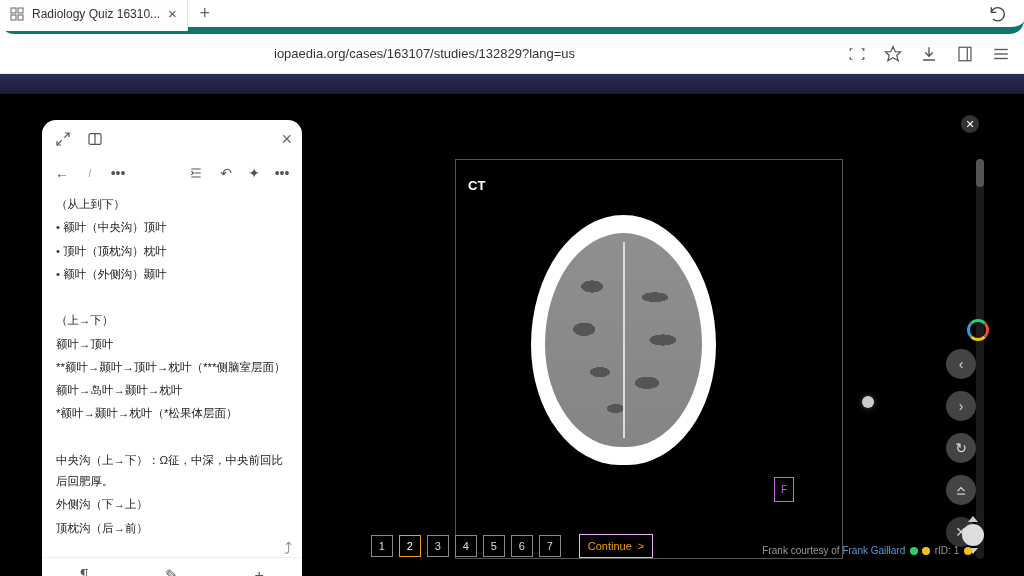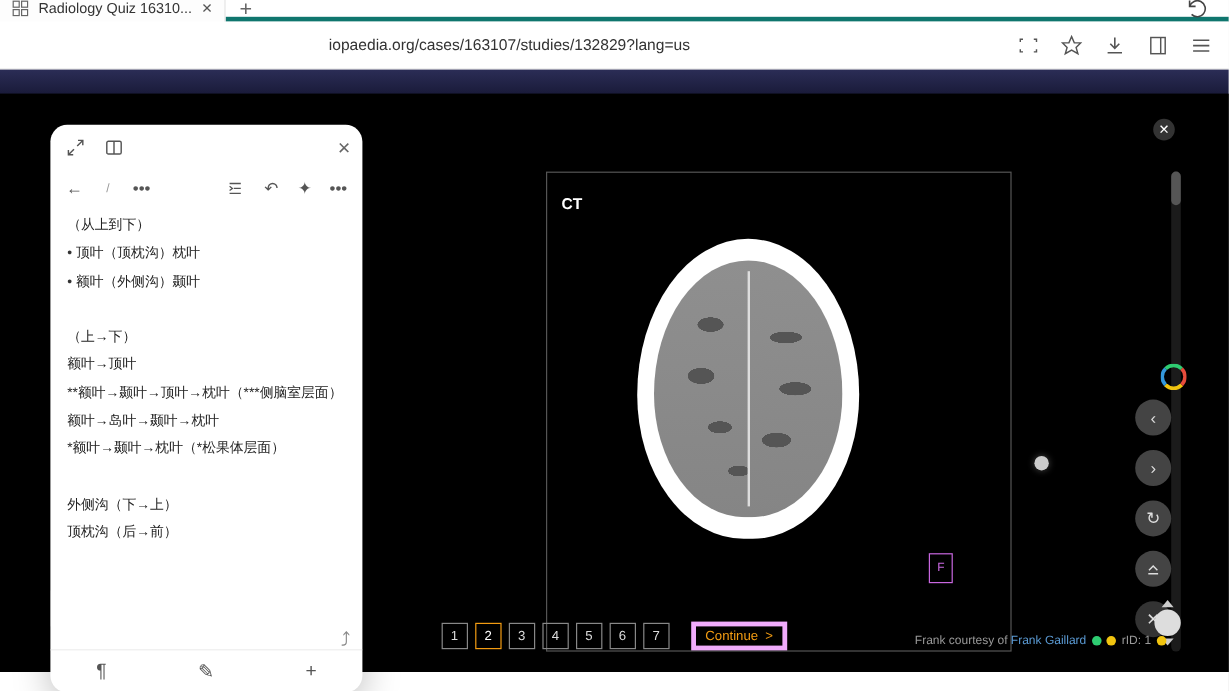--- a/index.html
+++ b/index.html
@@ -1,17 +1,17 @@
 <!DOCTYPE html>
 <html><head>
 <meta charset="utf-8">
 <style>
   * { margin: 0; padding: 0; box-sizing: border-box; font-family: -apple-system, BlinkMacSystemFont, "Segoe UI", Arial, sans-serif; }
   html, body { width: 1024px; height: 576px; overflow: hidden; background: #fff; }
-  .browser-chrome { height: 18px; display: flex; align-items: center; background: #fff; border-bottom: 4px solid #0f766e; }
+  .browser-chrome { height: 34px; display: flex; align-items: center; background: #fff; border-bottom: 7px solid #0f766e; border-radius: 14px; }
   .tab { display: flex; align-items: center; gap: 8px; padding: 0 10px; height: 34px; font-size: 12px; color: #333; border-right: 1px solid #e5e5e5; min-width: 170px; background:#fdfdfd;}
   .tab .tabicon { width: 14px; height: 14px; display:inline-flex; align-items:center; justify-content:center; color:#666;}
   .tab-close { margin-left: auto; color: #555; font-size: 15px; cursor: pointer; }
   .new-tab { width: 34px; display:flex; align-items:center; justify-content:center; color:#666; font-size:18px; cursor:pointer;}
   .chrome-right { margin-left:auto; padding-right:16px; color:#444;}
   .addr-bar { height: 40px; display:flex; align-items:center; padding:0 14px; background:#fff; border-bottom:1px solid #e5e5e5; position:relative;}
   .addr-url { flex:1; font-size:13px; color:#333; padding-left:260px; }
   .addr-icons { display:flex; gap:18px; color:#555; font-size:16px; align-items:center;}
   .addr-icons span{cursor:pointer; display:inline-flex; width:18px; height:18px; align-items:center; justify-content:center;}
   .main-area { position:relative; height: calc(576px - 74px); background: linear-gradient(#2b2d56 0, #1a1b3a 20px, #000 20px); }
@@ -43,21 +43,21 @@
   .right-btns .dark{background:#333;}
   .tri-ctrl{position:absolute; right:40px; bottom:22px; display:flex; flex-direction:column; align-items:center; gap:2px;}
   .tri-up,.tri-down{width:0;height:0;border-left:5px solid transparent;border-right:5px solid transparent;}
   .tri-up{border-bottom:6px solid #ccc;}
   .tri-down{border-top:6px solid #ccc;}
   .circ{width:22px;height:22px;border-radius:50%;background:#ddd;}
   .color-ring{position:absolute; right:35px; top:225px; width:22px; height:22px; border-radius:50%; border:3px solid; border-color:#2ecc71 #e74c3c #f1c40f #3498db;}
   .pager-row { position:absolute; left:0; right:0; bottom:18px; display:flex; align-items:center; justify-content:center; gap:6px; z-index:5;}
   .pager-btn { min-width:22px; height:22px; border:1px solid #888; color:#ddd; background:transparent; font-size:11px; display:flex; align-items:center; justify-content:center; cursor:pointer; padding:0 4px;}
   .pager-btn.active{ border-color:#f39c12; color:#fff;}
-  .continue-btn { height:24px; border:4px solid #f0abfc; color:#f39c12; background:transparent; font-size:11px; padding:0 8px; display:flex; align-items:center; gap:6px; cursor:pointer; margin-left:12px;}
+  .continue-btn { height:24px; border:1px solid #f0abfc; color:#f39c12; background:transparent; font-size:11px; padding:0 8px; display:flex; align-items:center; gap:6px; cursor:pointer; margin-left:12px;}
   .credit { position:absolute; right:50px; bottom:20px; font-size:10px; color:#999; z-index:4;}
   .credit a{color:#5b9bd5;}
   .credit .dot{display:inline-block;width:8px;height:8px;border-radius:50%;margin:0 2px;vertical-align:middle;}
   .left-dark{position:absolute; left:42px; bottom:38px; width:250px; height:30px; border:1px solid #333; background:#0a0a0a;}
 
   
   .note-panel { position:absolute; left:42px; top:46px; width:260px; height:473px; background:#fff; border-radius:14px; box-shadow:0 8px 30px rgba(0,0,0,.25); z-index:50; display:flex; flex-direction:column; overflow:hidden;}
   .note-top { height:38px; display:flex; align-items:center; padding:0 10px; gap:10px;}
   .note-top .np-icon{ width:22px;height:22px;display:flex;align-items:center;justify-content:center;color:#555;border-radius:4px;cursor:pointer;}
   .note-top .np-close{margin-left:auto; font-size:18px; color:#666; cursor:pointer;}
@@ -226,29 +226,31 @@
             <line x1="4" y1="19" x2="20" y2="19"></line>
             <polyline points="4 9 8 12 4 15"></polyline>
           </svg>
         </span>
       <span>↶</span>
       <span>✦</span>
       <span>•••</span>
     </div>
     <div class="note-body">
       <p>（从上到下）</p>
+      <p class="bullet">额叶（中央沟）顶叶</p>
       <p class="bullet">顶叶（顶枕沟）枕叶</p>
       <p class="bullet">额叶（外侧沟）颞叶</p>
       <p>&nbsp;</p>
       <p>（上→下）</p>
       <p>额叶→顶叶</p>
       <p>**额叶→颞叶→顶叶→枕叶（***侧脑室层面）</p>
       <p>额叶→岛叶→颞叶→枕叶</p>
       <p>*额叶→颞叶→枕叶（*松果体层面）</p>
       <p>&nbsp;</p>
+      <p>中央沟（上→下）：Ω征，中深，中央前回比后回肥厚。</p>
       <p>外侧沟（下→上）</p>
       <p>顶枕沟（后→前）</p>
     </div>
     <div class="note-bottom">
       <span class="note-corner">⤴</span>
       <span>¶</span>
       <span>✎</span>
       <span>+</span>
     </div>
   </div>

